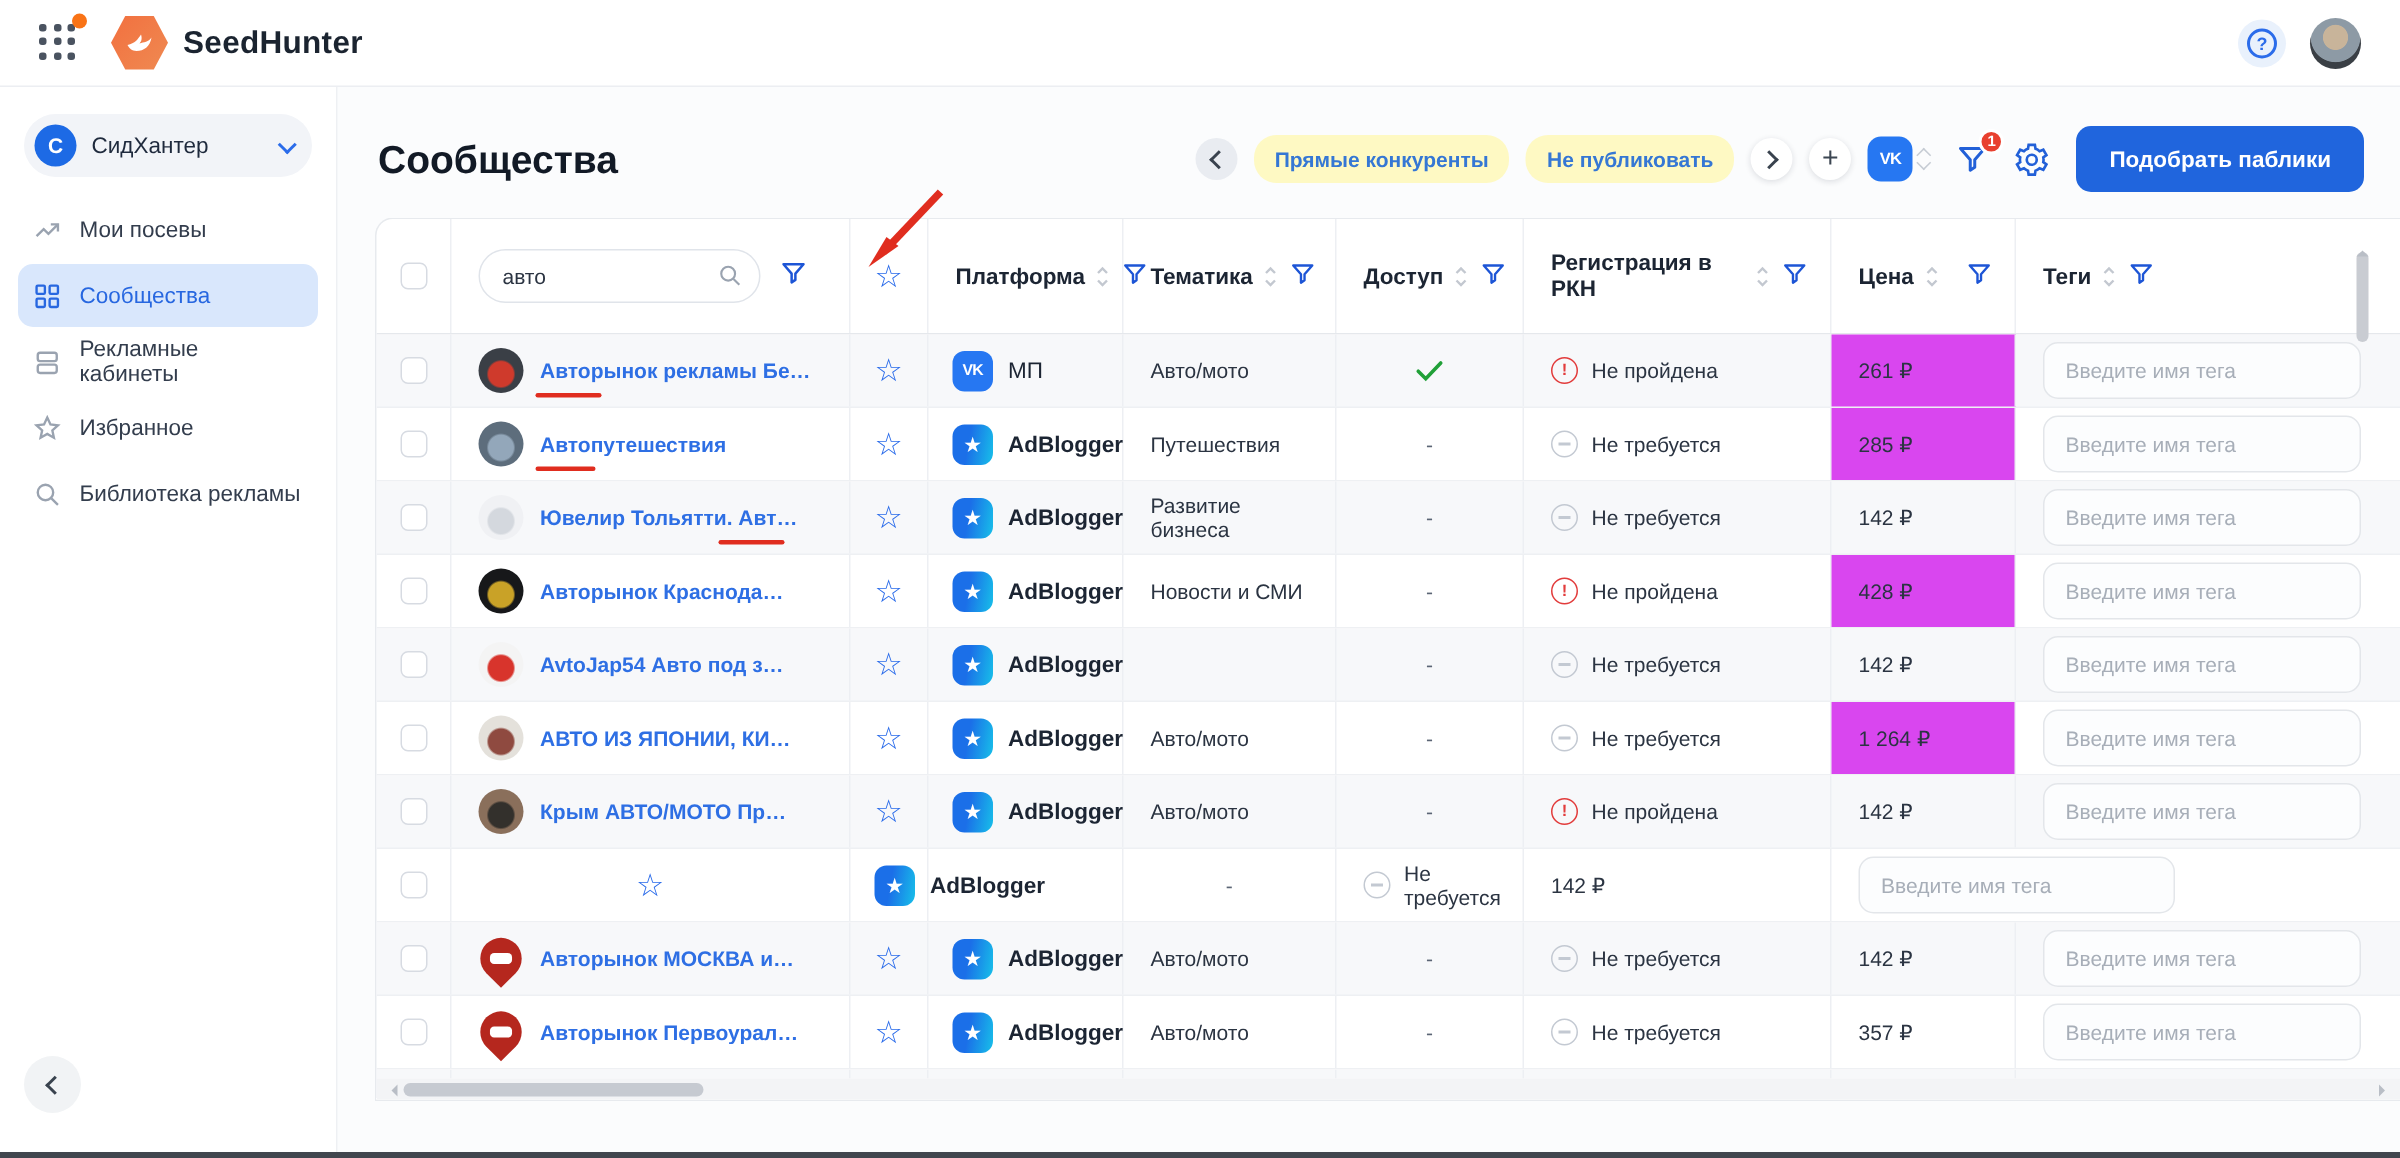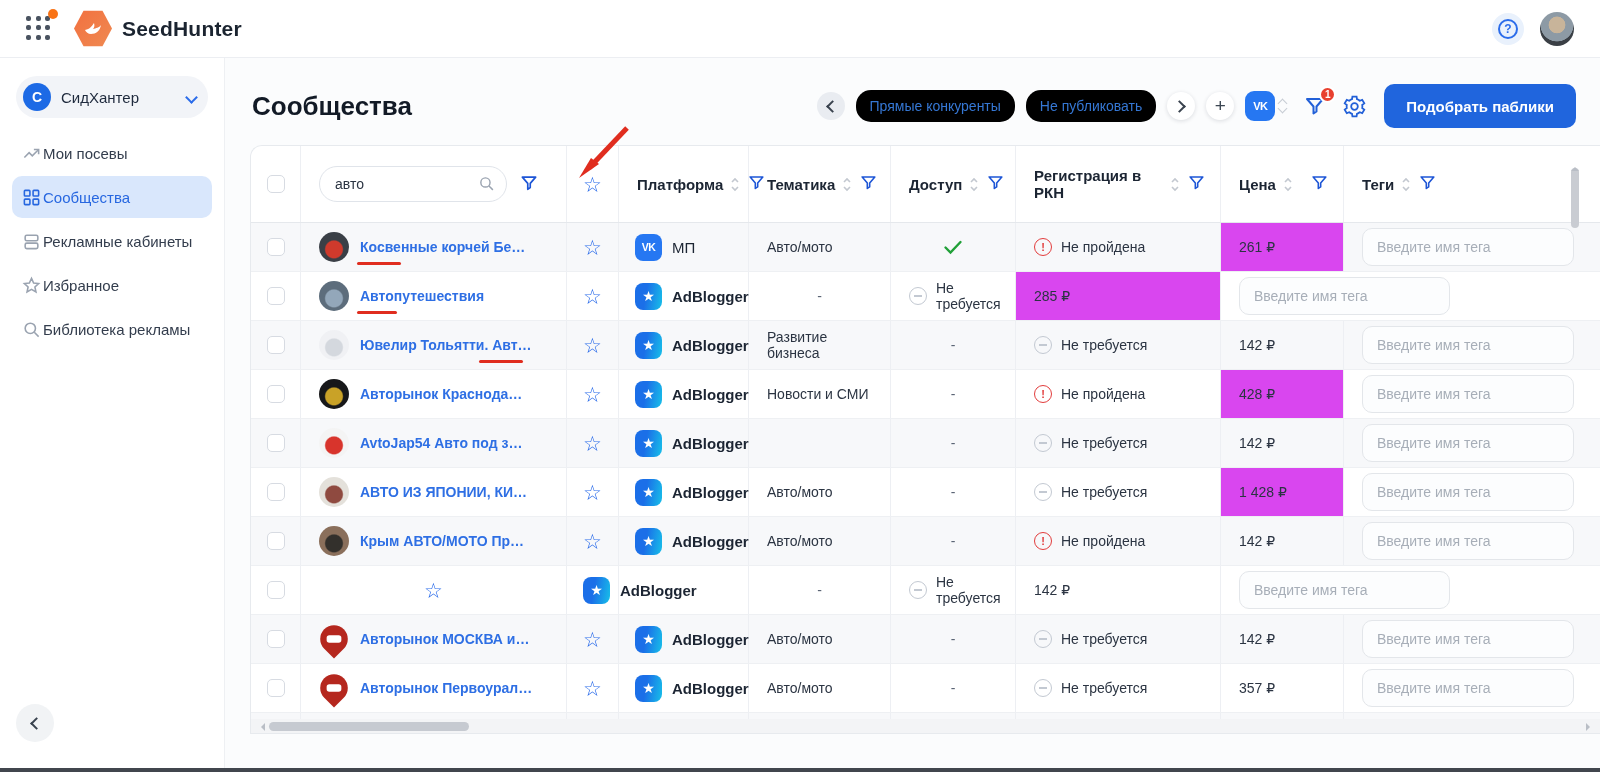--- a/index.html
+++ b/index.html
@@ -18,40 +18,40 @@
   .help-q { width:20px; height:20px; border-radius:50%; border:2px solid #2b6cea; color:#2b6cea; font-size:12px; font-weight:700; display:flex; align-items:center; justify-content:center; }
   .user-avatar { width:34px; height:34px; border-radius:50%; background:radial-gradient(circle at 50% 38%,#c8b49a 0 30%,#8d9aa5 32% 60%,#3a3f45 62%); cursor:pointer; }
 
   
   .sidebar { position:absolute; left:0; top:58px; width:225px; bottom:0; background:#fff; border-right:1px solid #eef0f3; z-index:20; }
   .account { margin:18px 16px 14px 16px; height:42px; background:#f2f4f8; border-radius:22px; display:flex; align-items:center; padding:0 12px 0 7px; cursor:pointer; }
   .account-badge { width:28px; height:28px; border-radius:50%; background:#1d6ae5; color:#fff; font-size:14px; font-weight:700; display:flex; align-items:center; justify-content:center; margin-right:10px; }
   .account-name { font-size:15px; color:#1f2a3d; font-weight:500; }
   .account-chev { margin-left:auto; color:#2b6cea; }
   .nav { padding:0 12px; }
-  .nav-item { display:flex; align-items:center; gap:2px; height:42px; padding:0 10px; border-radius:10px; margin-bottom:2px; color:#333d4d; font-size:15px; cursor:pointer; }
+  .nav-item { display:flex; align-items:center; gap:12px; height:42px; padding:0 10px; border-radius:10px; margin-bottom:2px; color:#333d4d; font-size:15px; cursor:pointer; }
   .nav-item svg { flex:0 0 auto; color:#9aa3b0; }
   .nav-item.active { background:#d9e7fc; color:#2767e0; font-weight:500; }
   .nav-item.active svg { color:#2767e0; }
   .collapse-btn { position:absolute; left:16px; bottom:30px; width:38px; height:38px; border-radius:50%; background:#f1f3f5; display:flex; align-items:center; justify-content:center; cursor:pointer; }
 
   .chev { display:inline-block; width:9px; height:9px; border-left:2px solid #39424e; border-bottom:2px solid #39424e; }
   .chev.left  { transform:rotate(45deg); margin-left:3px; }
   .chev.right { transform:rotate(-135deg); margin-right:3px; }
   .chev.down  { transform:rotate(-45deg); margin-top:-4px; border-color:#2b6cea; }
 
   
   .main { position:absolute; left:225px; top:58px; right:0; bottom:0; background:#fbfcfd; }
   .page-head { display:flex; align-items:center; padding:26px 24px 0 27px; }
   .page-title { font-size:26px; font-weight:700; color:#121a26; }
   .head-controls { margin-left:auto; display:flex; align-items:center; gap:11px; }
   .circ { width:28px; height:28px; border-radius:50%; display:flex; align-items:center; justify-content:center; cursor:pointer; }
   .circ.gray { background:#e9ecf1; }
   .circ.white { background:#fff; box-shadow:0 1px 4px rgba(20,30,50,.14); }
-  .chip { height:29px; background:#000000; color:#3577d4; border-radius:15px; font-size:14px; display:flex; align-items:center; padding:16px 14px; white-space:nowrap; cursor:pointer; }
+  .chip { height:29px; background:#fef9c3; color:#3577d4; border-radius:15px; font-size:14px; display:flex; align-items:center; padding:16px 14px; white-space:nowrap; cursor:pointer;font-weight:bold; }
   .vk-select { display:flex; align-items:center; gap:4px; cursor:pointer; }
   .vk-badge { width:30px; height:30px; border-radius:9px; background:#2677f2; color:#fff; font-size:11px; font-weight:800; display:flex; align-items:center; justify-content:center; letter-spacing:-.5px; }
   .updown { display:flex; flex-direction:column; gap:1px; }
   .updown i { width:7px; height:7px; border-left:1.6px solid #c6ccd4; border-bottom:1.6px solid #c6ccd4; display:block; }
   .updown i.u { transform:rotate(135deg); }
   .updown i.d { transform:rotate(-45deg); margin-top:-3px; }
   .tool-ic { position:relative; color:#2260d8; cursor:pointer; display:flex; }
   .tool-badge { position:absolute; top:-8px; right:-9px; min-width:17px; height:17px; border-radius:9px; background:#e8402f; border:2px solid #fff; color:#fff; font-size:10px; font-weight:700; display:flex; align-items:center; justify-content:center; padding:0 3px; }
   .cta-btn { height:44px; background:#2065dd; color:#fff; border:none; border-radius:10px; font-size:15px; font-weight:600; padding:0 22px; margin-left:6px; cursor:pointer; font-family:inherit; }
 
@@ -327,21 +327,21 @@
       </div>
     </div>
 
     <div id="tbody">
   <div class="trow alt">
     <div class="cell center">
             <span class="checkbox"></span>
           </div>
     <div class="cell name-cell">
       <span class="avatar" style="background: radial-gradient(circle at 50% 58%, rgb(207, 58, 44) 0px, rgb(207, 58, 44) 36%, rgb(58, 63, 70) 42%);"></span>
-      <a class="comm-link">Косвенные корчей Бе…</a>
+      <a class="comm-link">Авторынок рекламы Бе…</a>
       <span class="red-underline" style="left: 56px; width: 44px;"></span>
     </div>
     <div class="cell center">
             <span class="star">☆</span>
           </div>
     <div class="cell" style="padding-left:16px;">
       <span class="pf-icon vk">VK</span>
       <span class="pf-label">МП</span>
     </div>
     <div class="cell">
@@ -374,20 +374,23 @@
       <a class="comm-link">Автопутешествия</a>
       <span class="red-underline" style="left: 56px; width: 40px;"></span>
     </div>
     <div class="cell center">
             <span class="star">☆</span>
           </div>
     <div class="cell" style="padding-left:16px;">
       <span class="pf-icon adblogger">★</span>
       <span class="pf-label bold">AdBlogger</span>
     </div>
+    <div class="cell">
+            <span>Путешествия</span>
+          </div>
     <div class="cell center">
 
       <span class="dash">-</span>
     </div>
     <div class="cell">
       <span class="rk min"></span>
       <span>Не требуется</span>
     </div>
     <div class="cell price-cell hl">
             <span>285 ₽</span>
@@ -523,21 +526,21 @@
           </div>
     <div class="cell center">
 
       <span class="dash">-</span>
     </div>
     <div class="cell">
       <span class="rk min"></span>
       <span>Не требуется</span>
     </div>
     <div class="cell price-cell hl">
-            <span>1 428 ₽</span>
+            <span>1 264 ₽</span>
           </div>
     <div class="cell">
             <input class="tag-input" placeholder="Введите имя тега" style="">
           </div>
   </div>
 
   <div class="trow alt">
     <div class="cell center">
             <span class="checkbox"></span>
           </div>

